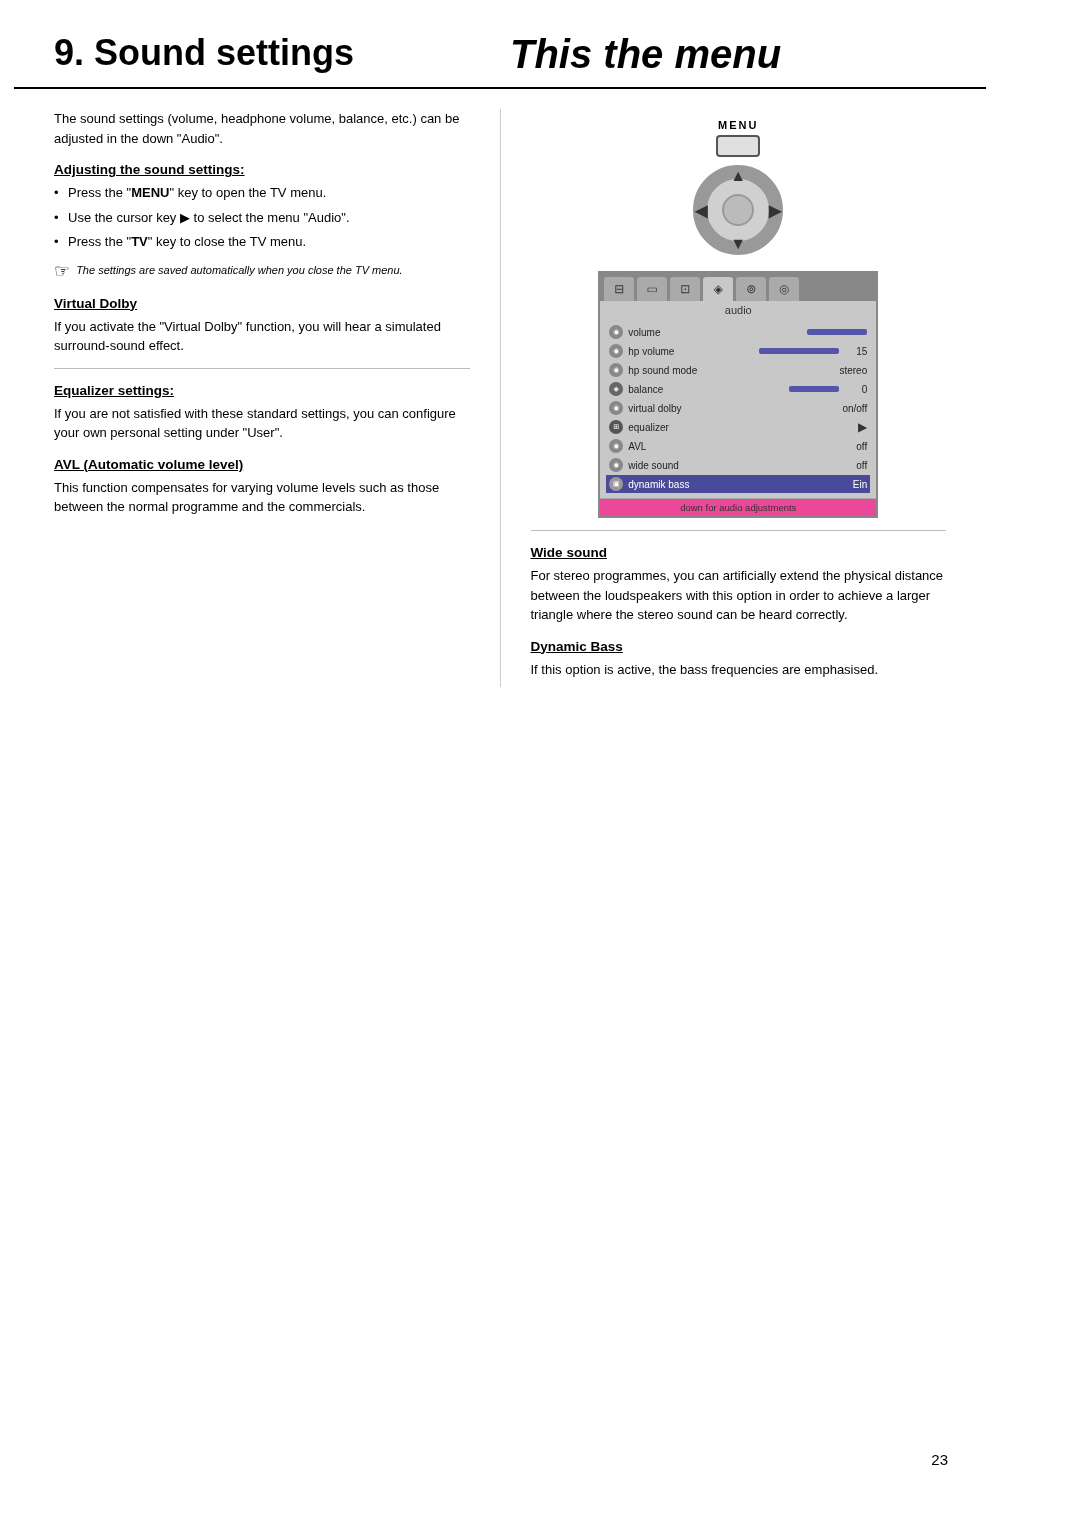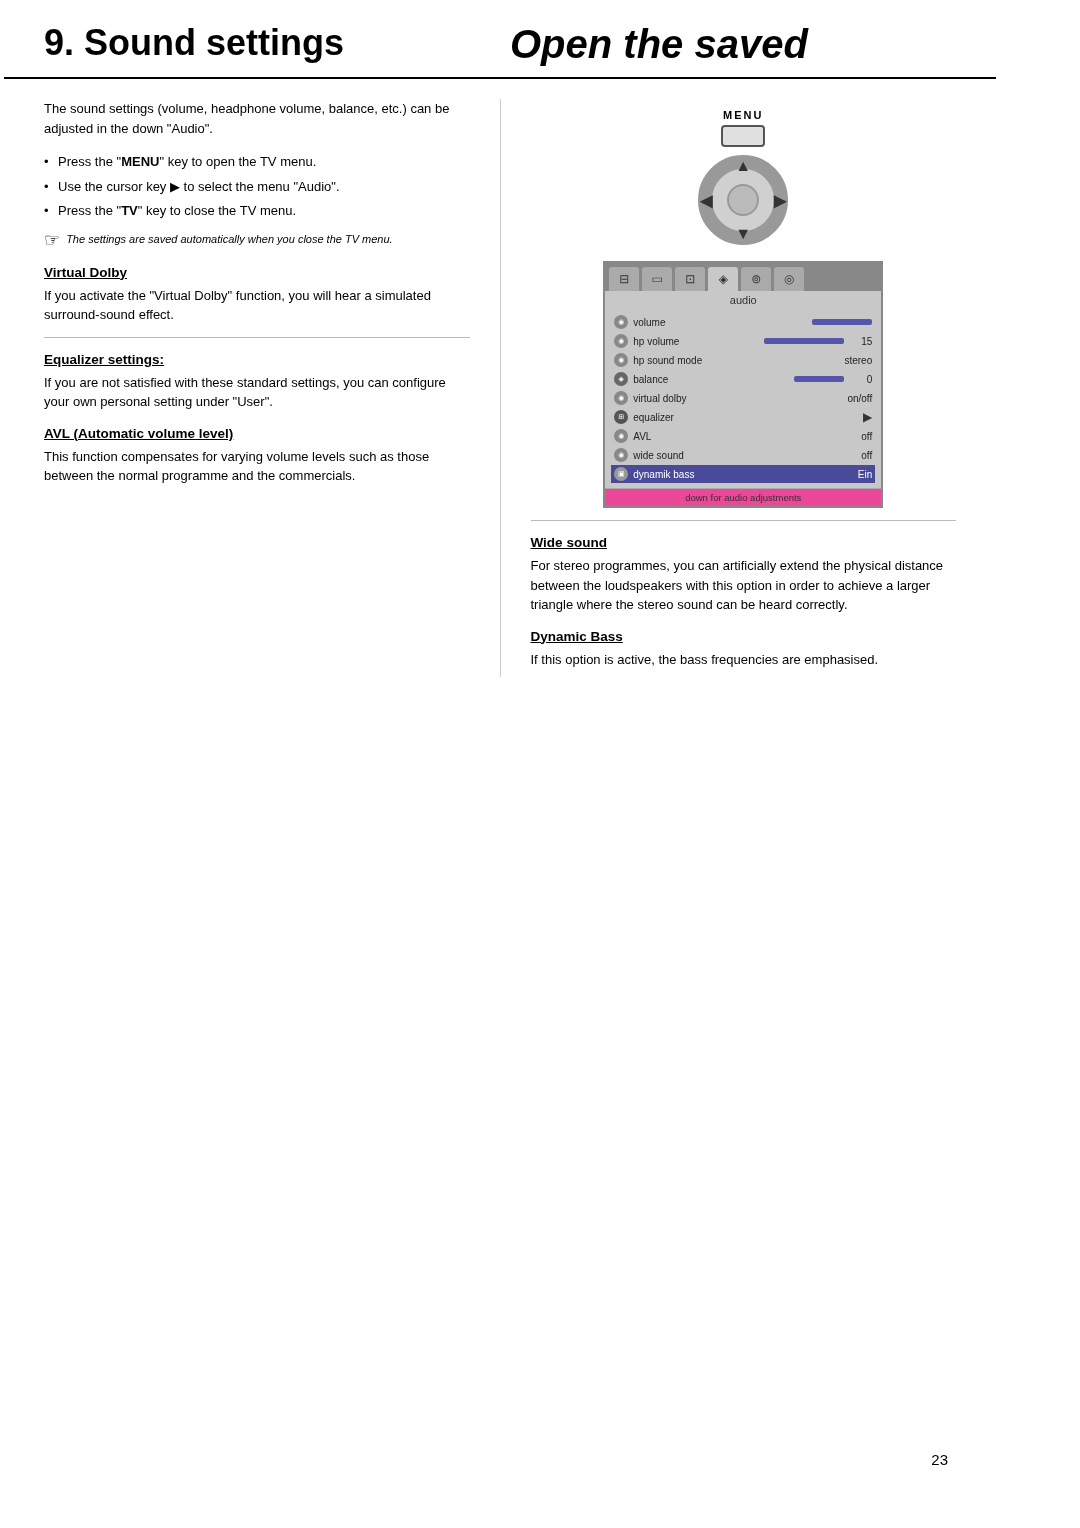--- a/index.html
+++ b/index.html
@@ -8,21 +8,21 @@
       min-height: 1528px;
       background: #fff;
       font-family: Arial, Helvetica, sans-serif;
       font-size: 14px;
       color: #000;
     }
 
     .page {
       width: 1000px;
       min-height: 1528px;
-      padding: 4px;
+      padding: 14px;
       position: relative;
     }
 
     
     .header {
       display: flex;
       align-items: flex-start;
       border-bottom: 2px solid #000;
       padding: 18px 40px 10px 40px;
     }
@@ -312,30 +312,31 @@
 </head>
 <body>
 
 <div class="page">
 
   <div class="header">
     <div class="header-left">
       <h1 class="chapter-title">9. Sound settings</h1>
     </div>
     <div class="header-right">
-      <h1 class="open-menu-title">Open the saved</h1>
+      <h1 class="open-menu-title">This the menu</h1>
     </div>
   </div>
 
   <div class="content">
 
     <div class="left-col">
 
       <p class="intro-text">The sound settings (volume, headphone volume, balance, etc.) can be adjusted in the down "Audio".</p>
 
+      <div class="section-heading">Adjusting the sound settings:</div>
 
       <div class="bullet-item">
         Press the "<span class="bold-text">MENU</span>" key to open the TV menu.
       </div>
       <div class="bullet-item">
         Use the cursor key ▶ to select the menu "Audio".
       </div>
       <div class="bullet-item">
         Press the "<span class="bold-text">TV</span>" key to close the TV menu.
       </div>

